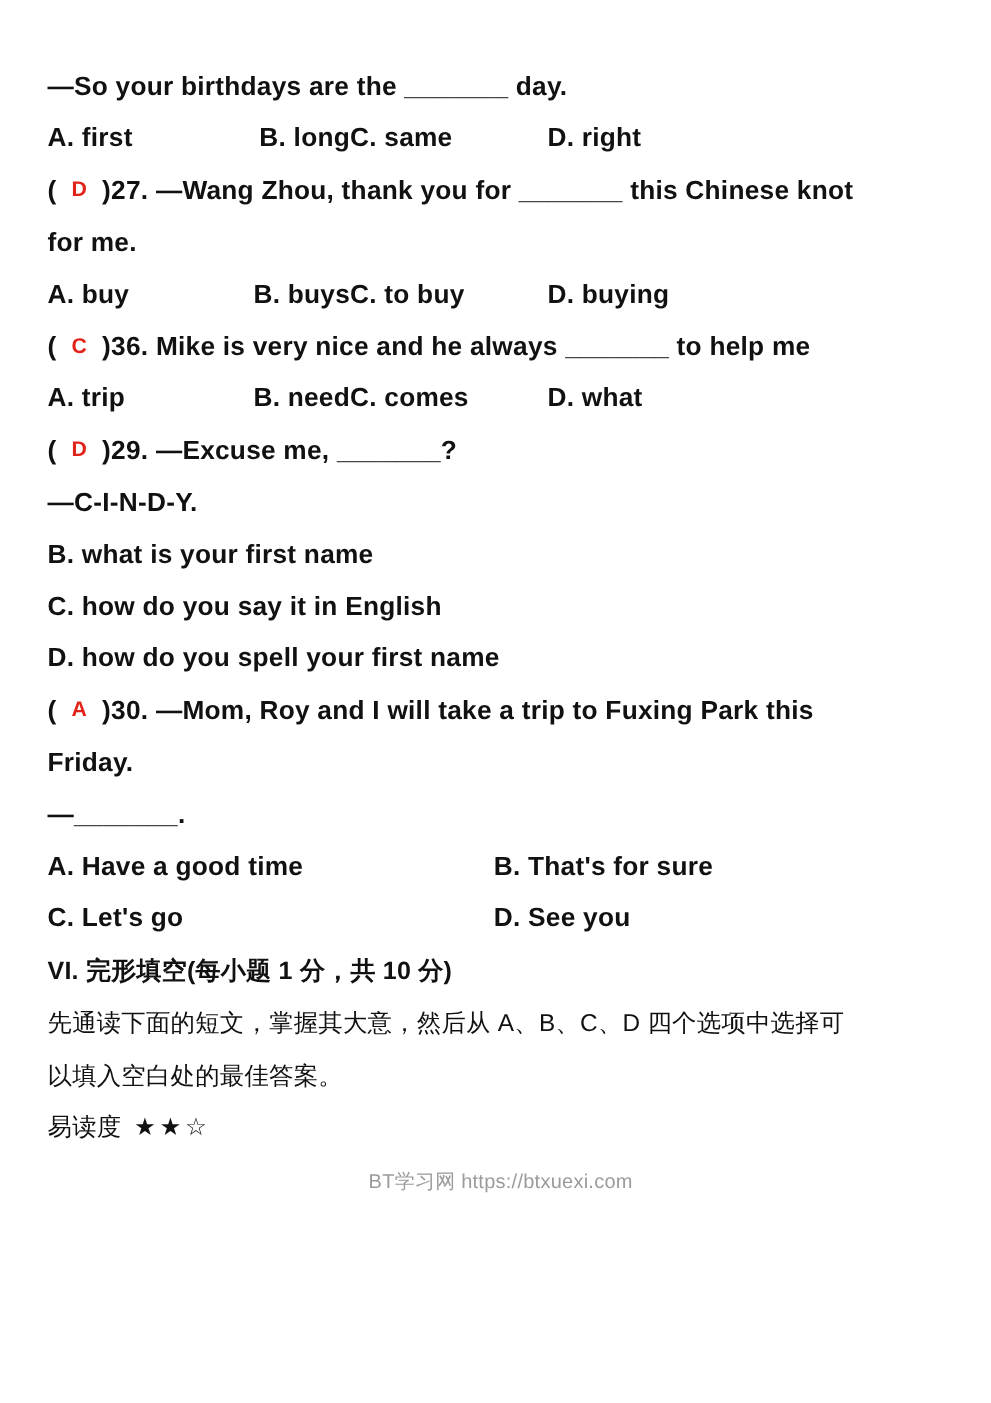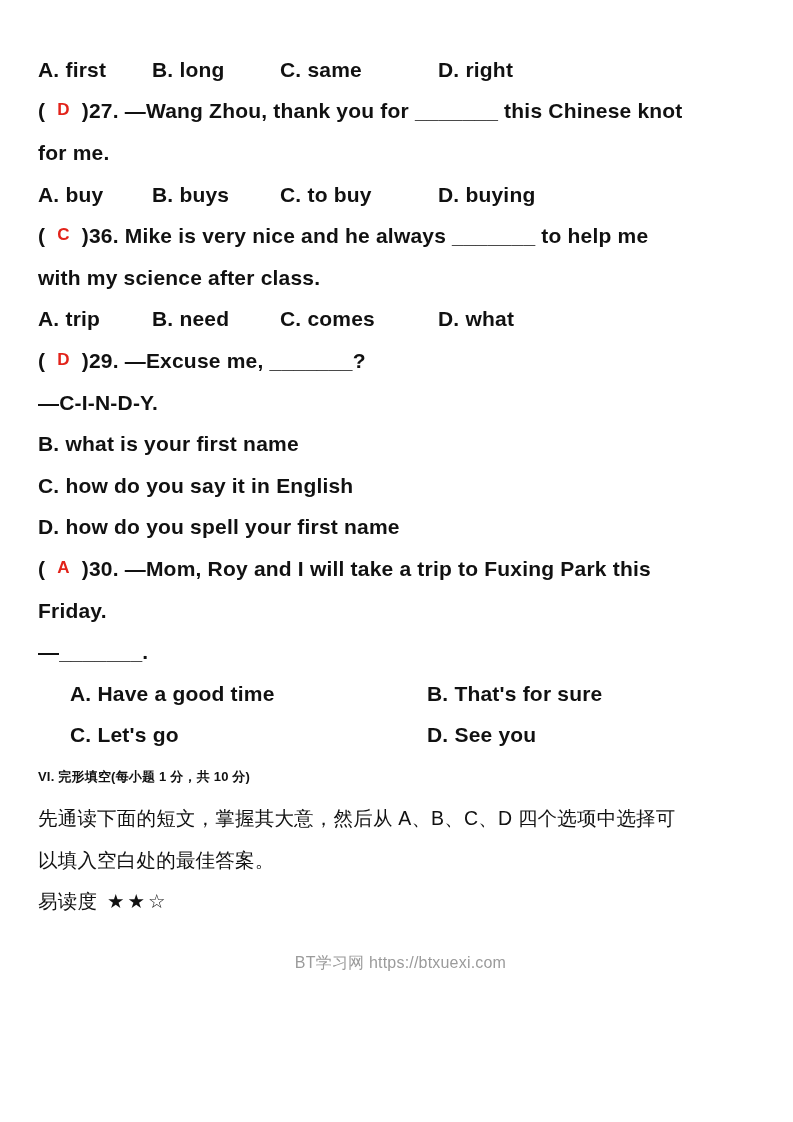--- a/index.html
+++ b/index.html
@@ -24,60 +24,63 @@
     display: flex;
     align-items: center;
     font-size: 21px;
     font-weight: 600;
     color: #111111;
     white-space: pre;
     letter-spacing: 0.2px;
   }
   
   .opt4 > span:nth-child(1) { width: 114px; }
-  .opt4 > span:nth-child(2) { width: 128px; }
+  .opt4 > span:nth-child(2) { width: 128px; text-align: right; }
   .opt4 > span:nth-child(3) { width: 158px; }
   
-  .opt2 > span:nth-child(1) { width: 357px; margin-left: 32px; }
+  .opt2 > span:nth-child(1) { width: 357px; }
   
   .paren { display: inline-block; }
   .ans {
     display: inline-block;
     color: #e2231a;
     font-size: 17px;
     font-weight: 700;
     padding: 0 12px;
     transform: translateY(-1px);
   }
   .cn {
     font-size: 19.5px;
     font-weight: 400;
   }
   .heading {
-    font-size: 13px;
+    font-size: 20px;
     font-weight: 700;
   }
   .stars {
     letter-spacing: 3px;
     margin-left: 10px;
   }
   .footer {
-    margin-top: 31px;
+    margin-top: 13px;
     text-align: center;
     font-size: 16px;
     font-weight: 400;
     color: #9b9b9b;
     letter-spacing: 0.2px;
   }
 </style>
 </head>
 <body>
 
 <div class="page">
 
+  <div class="line">
+    <span>—So your birthdays are the _______ day.</span>
+  </div>
   <div class="line opt4">
     <span>A. first</span>
     <span>B. long</span>
     <span>C. same</span>
     <span>D. right</span>
   </div>
 
   <div class="line">
     <span class="paren">(</span>
     <span class="ans">D</span>
@@ -90,23 +93,20 @@
     <span>A. buy</span>
     <span>B. buys</span>
     <span>C. to buy</span>
     <span>D. buying</span>
   </div>
 
   <div class="line">
     <span class="paren">(</span>
     <span class="ans">C</span>
     <span>)36. Mike is very nice and he always _______ to help me</span>
-  </div>
-  <div class="line">
-    <span>with my science after class.</span>
   </div>
   <div class="line opt4">
     <span>A. trip</span>
     <span>B. need</span>
     <span>C. comes</span>
     <span>D. what</span>
   </div>
 
   <div class="line">
     <span class="paren">(</span>

